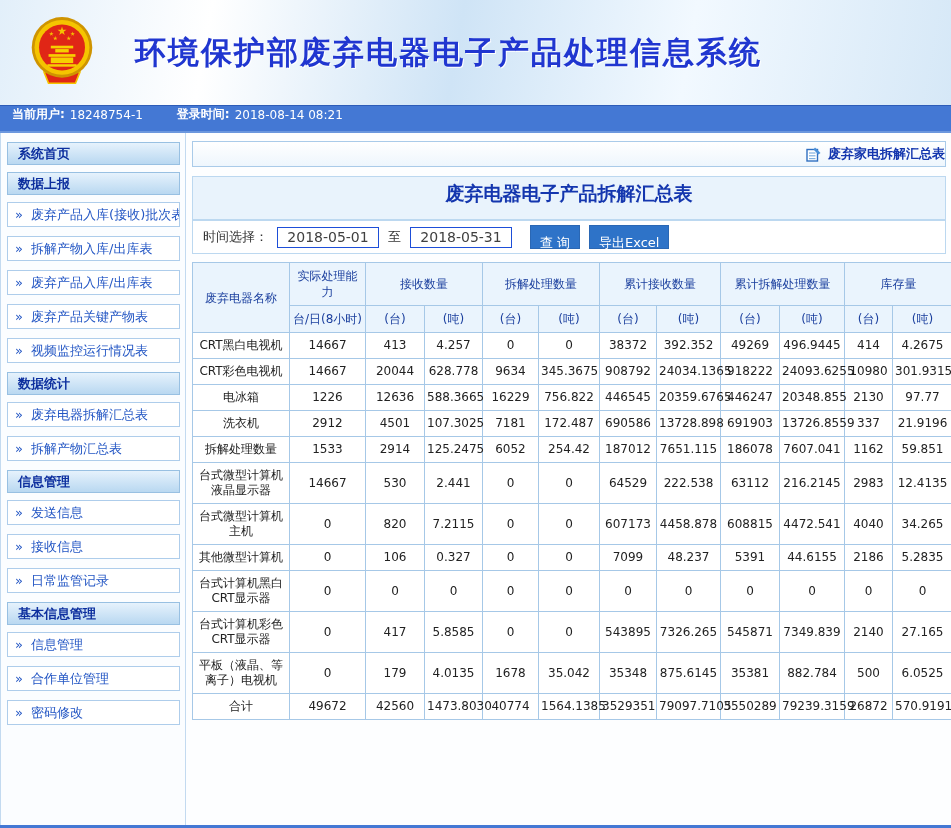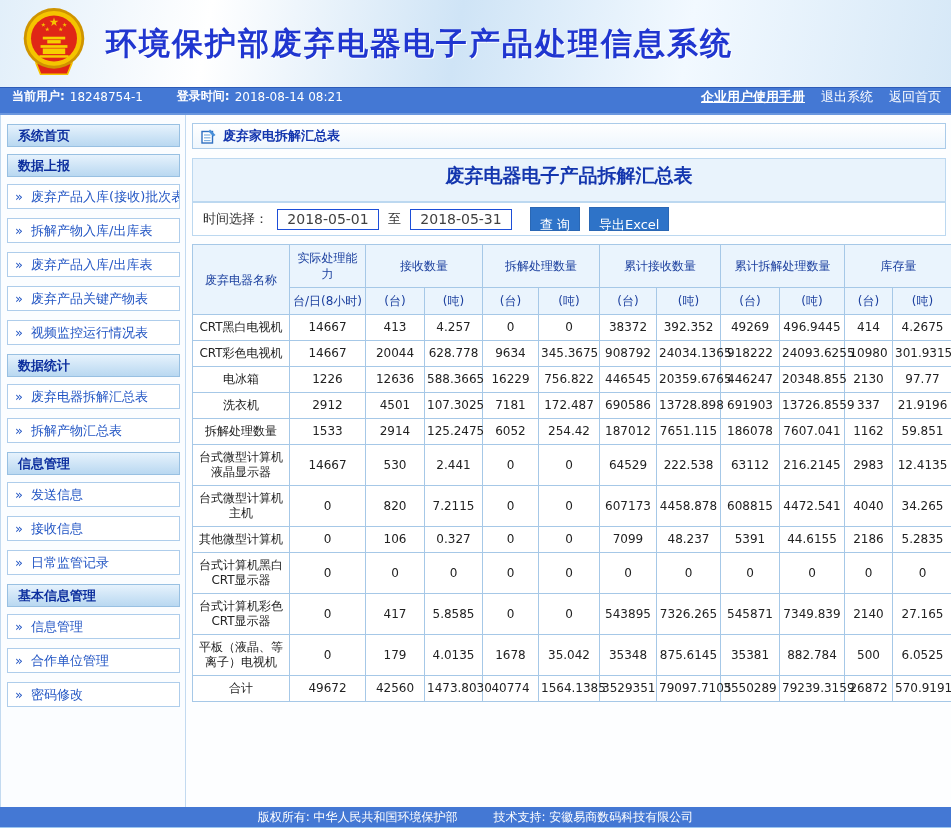--- a/index.html
+++ b/index.html
@@ -1,22 +1,23 @@
 <!DOCTYPE html>
 <html><head>
 <meta charset="utf-8">
 <style>
   * { margin:0; padding:0; box-sizing:border-box; }
   html,body { width:951px; height:828px; overflow:hidden; }
   body { font-family:"DejaVu Sans","Liberation Sans",sans-serif; background:#fff; }
 
   
   .top-header {
-    height:87px; display:flex; align-items:center; padding-left:20px;
+    height:105px; display:flex; align-items:center; padding-left:28px;
     background:linear-gradient(100deg,#e2effa 0%,#ffffff 22%,#cfe4f6 48%,#f2f9ff 72%,#d6e8f7 100%);
+    gap:21px;
   }
   .logo { width:68px; height:74px; flex:0 0 auto; }
   .logo svg { width:100%; height:100%; }
   .app-title {
     margin-left:18px; font-size:31px; font-weight:bold; color:#2036d0;
     letter-spacing:2px; text-shadow:1px 1px 0 #ffffff; white-space:nowrap;
   }
 
   
   .userbar {
@@ -47,22 +48,22 @@
   .sb-item {
     height:25px; line-height:23px; margin-bottom:9px; padding-left:7px;
     background:#fff; border:1px solid #aecdeb; color:#2356c4; font-size:13px;
     white-space:nowrap; overflow:hidden; cursor:pointer;
   }
   .sb-item .chev { margin-right:4px; color:#2356c4; }
 
   .main { flex:1; padding:8px 7px 0 6px; background:#fdfeff; }
 
   .crumb-box {
-    height:26px; display:flex; align-items:center; padding-left:8px; margin-bottom:9px;
-    background:linear-gradient(#ffffff,#eef6fd); border:1px solid #aacbe9;
+    height:26px; display:flex; align-items:center; margin-bottom:9px;
+    background:linear-gradient(#ffffff,#eef6fd); border:1px solid #aacbe9;justify-content:flex-end;
   }
   .crumb-icon { width:15px; height:15px; display:inline-block; }
   .crumb-title { margin-left:7px; color:#1436ae; font-size:13px; font-weight:bold; }
 
   .title-box {
     height:44px; line-height:32px; text-align:center;
     background:#e9f3fc; border:1px solid #bcd8f0;
     color:#1436ae; font-size:19px; font-weight:bold;
   }
 
@@ -127,25 +128,20 @@
 
   <div class="userbar">
     <div class="red-strip"></div>
     <div class="ub-left">
       <span class="lbl">当前用户:</span>
       <span class="val">18248754-1</span>
       <span class="ub-sep"></span>
       <span class="lbl">登录时间:</span>
       <span class="val">2018-08-14 08:21</span>
     </div>
-    <div class="ub-right">
-        <a class="ub-link manual" href="#">企业用户使用手册</a>
-        <a class="ub-link" href="#">退出系统</a>
-        <a class="ub-link" href="#">返回首页</a>
-      </div>
   </div>
 
   <div class="content">
     <aside class="sidebar">
         <div class="sb-header">系统首页</div>
         <div class="sb-header">数据上报</div>
         <div class="sb-item"><span class="chev">»</span><span> 废弃产品入库(接收)批次表</span></div>
         <div class="sb-item"><span class="chev">»</span><span> 拆解产物入库/出库表</span></div>
         <div class="sb-item"><span class="chev">»</span><span> 废弃产品入库/出库表</span></div>
         <div class="sb-item"><span class="chev">»</span><span> 废弃产品关键产物表</span></div>

